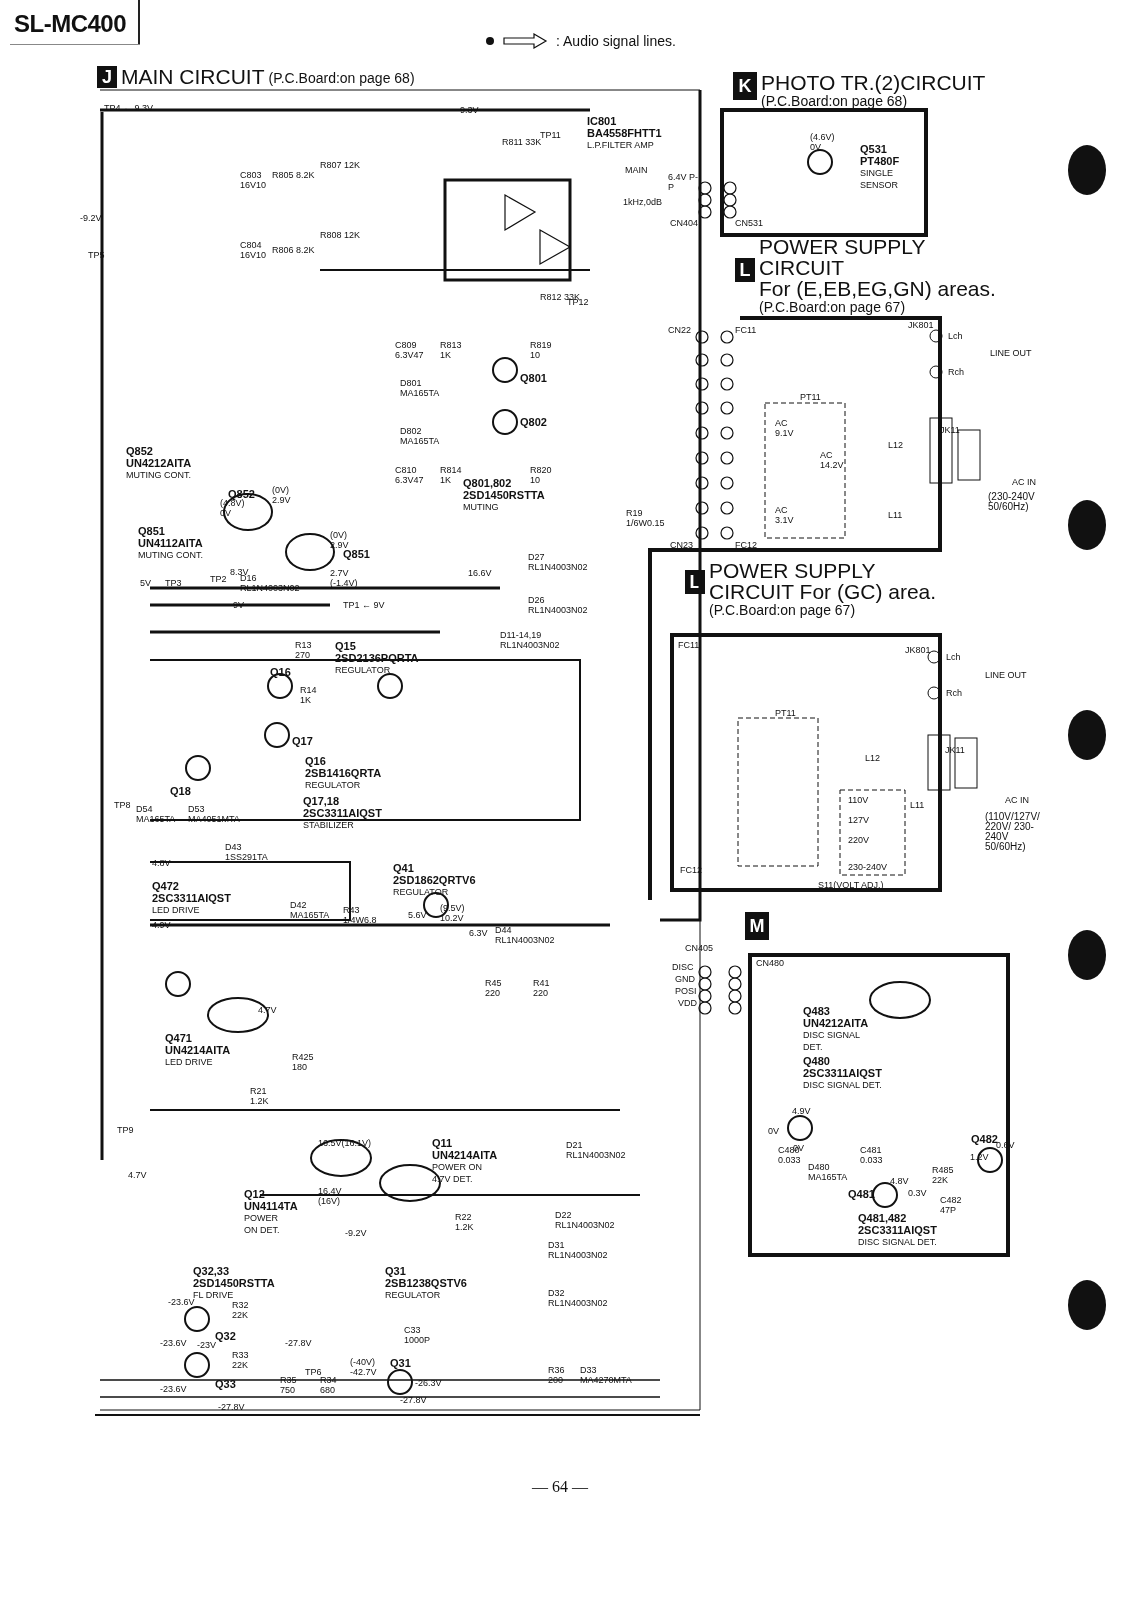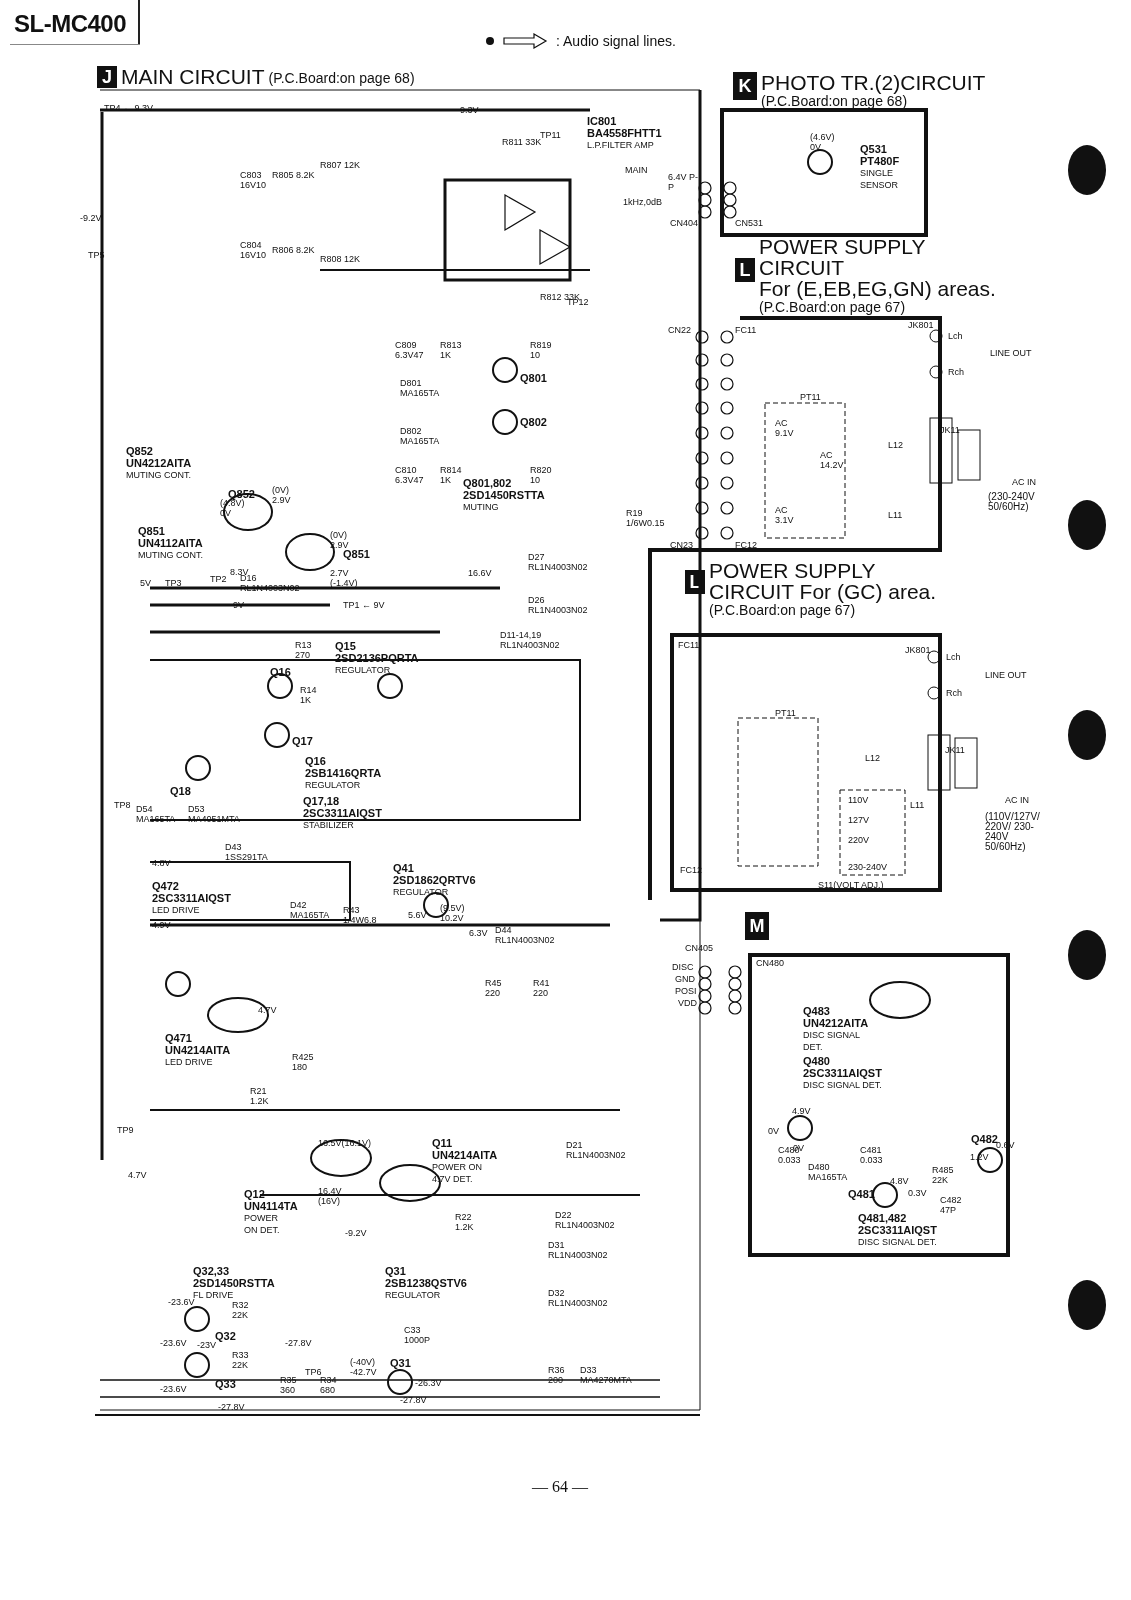--- a/index.html
+++ b/index.html
@@ -192,21 +192,21 @@
 <div class="abs val" style="left:625px;top:165px">MAIN</div>
 <div class="abs val" style="left:623px;top:197px">1kHz,0dB</div>
 <div class="abs val" style="left:668px;top:172px;width:30px;white-space:normal">6.4V P-P</div>
 <div class="abs val" style="left:670px;top:218px">CN404</div>
 
 <div class="abs val" style="left:272px;top:170px">R805 8.2K</div>
 <div class="abs val" style="left:320px;top:160px">R807 12K</div>
 <div class="abs val" style="left:240px;top:170px;width:34px;white-space:normal">C803 16V10</div>
 <div class="abs val" style="left:240px;top:240px;width:34px;white-space:normal">C804 16V10</div>
 <div class="abs val" style="left:272px;top:245px">R806 8.2K</div>
-<div class="abs val" style="left:320px;top:254px">R808 12K</div>
+<div class="abs val" style="left:320px;top:230px">R808 12K</div>
 <div class="abs val" style="left:502px;top:137px">R811 33K</div>
 <div class="abs val" style="left:540px;top:292px">R812 33K</div>
 
 <div class="abs val" style="left:395px;top:340px;width:36px;white-space:normal">C809 6.3V47</div>
 <div class="abs val" style="left:440px;top:340px;width:26px;white-space:normal">R813 1K</div>
 <div class="abs val" style="left:530px;top:340px;width:24px;white-space:normal">R819 10</div>
 <div class="abs val" style="left:400px;top:378px;width:56px;white-space:normal">D801 MA165TA</div>
 <div class="abs val" style="left:400px;top:426px;width:56px;white-space:normal">D802 MA165TA</div>
 <div class="abs val" style="left:395px;top:465px;width:36px;white-space:normal">C810 6.3V47</div>
 <div class="abs val" style="left:440px;top:465px;width:26px;white-space:normal">R814 1K</div>
@@ -331,21 +331,21 @@
 <div class="abs val" style="left:168px;top:1297px">-23.6V</div>
 <div class="abs val" style="left:160px;top:1338px">-23.6V</div>
 <div class="abs val" style="left:160px;top:1384px">-23.6V</div>
 <div class="abs val" style="left:197px;top:1340px">-23V</div>
 <div class="abs lbl" style="left:215px;top:1330px">Q32</div>
 <div class="abs lbl" style="left:215px;top:1378px">Q33</div>
 <div class="abs val" style="left:232px;top:1300px;width:24px;white-space:normal">R32 22K</div>
 <div class="abs val" style="left:232px;top:1350px;width:24px;white-space:normal">R33 22K</div>
 <div class="abs val" style="left:285px;top:1338px">-27.8V</div>
 <div class="abs val" style="left:305px;top:1367px">TP6</div>
-<div class="abs val" style="left:280px;top:1375px;width:24px;white-space:normal">R35 360</div>
+<div class="abs val" style="left:280px;top:1375px;width:24px;white-space:normal">R35 750</div>
 <div class="abs val" style="left:320px;top:1375px;width:24px;white-space:normal">R34 680</div>
 <div class="abs val" style="left:218px;top:1402px">-27.8V</div>
 <div class="abs lbl" style="left:385px;top:1265px">
   <div>Q31</div>
   <div>2SB1238QSTV6</div>
   <div class="n">REGULATOR</div>
 </div>
 <div class="abs lbl" style="left:390px;top:1357px">Q31</div>
 <div class="abs val" style="left:350px;top:1357px;width:34px;white-space:normal">(-40V) -42.7V</div>
 <div class="abs val" style="left:415px;top:1378px">-26.3V</div>

